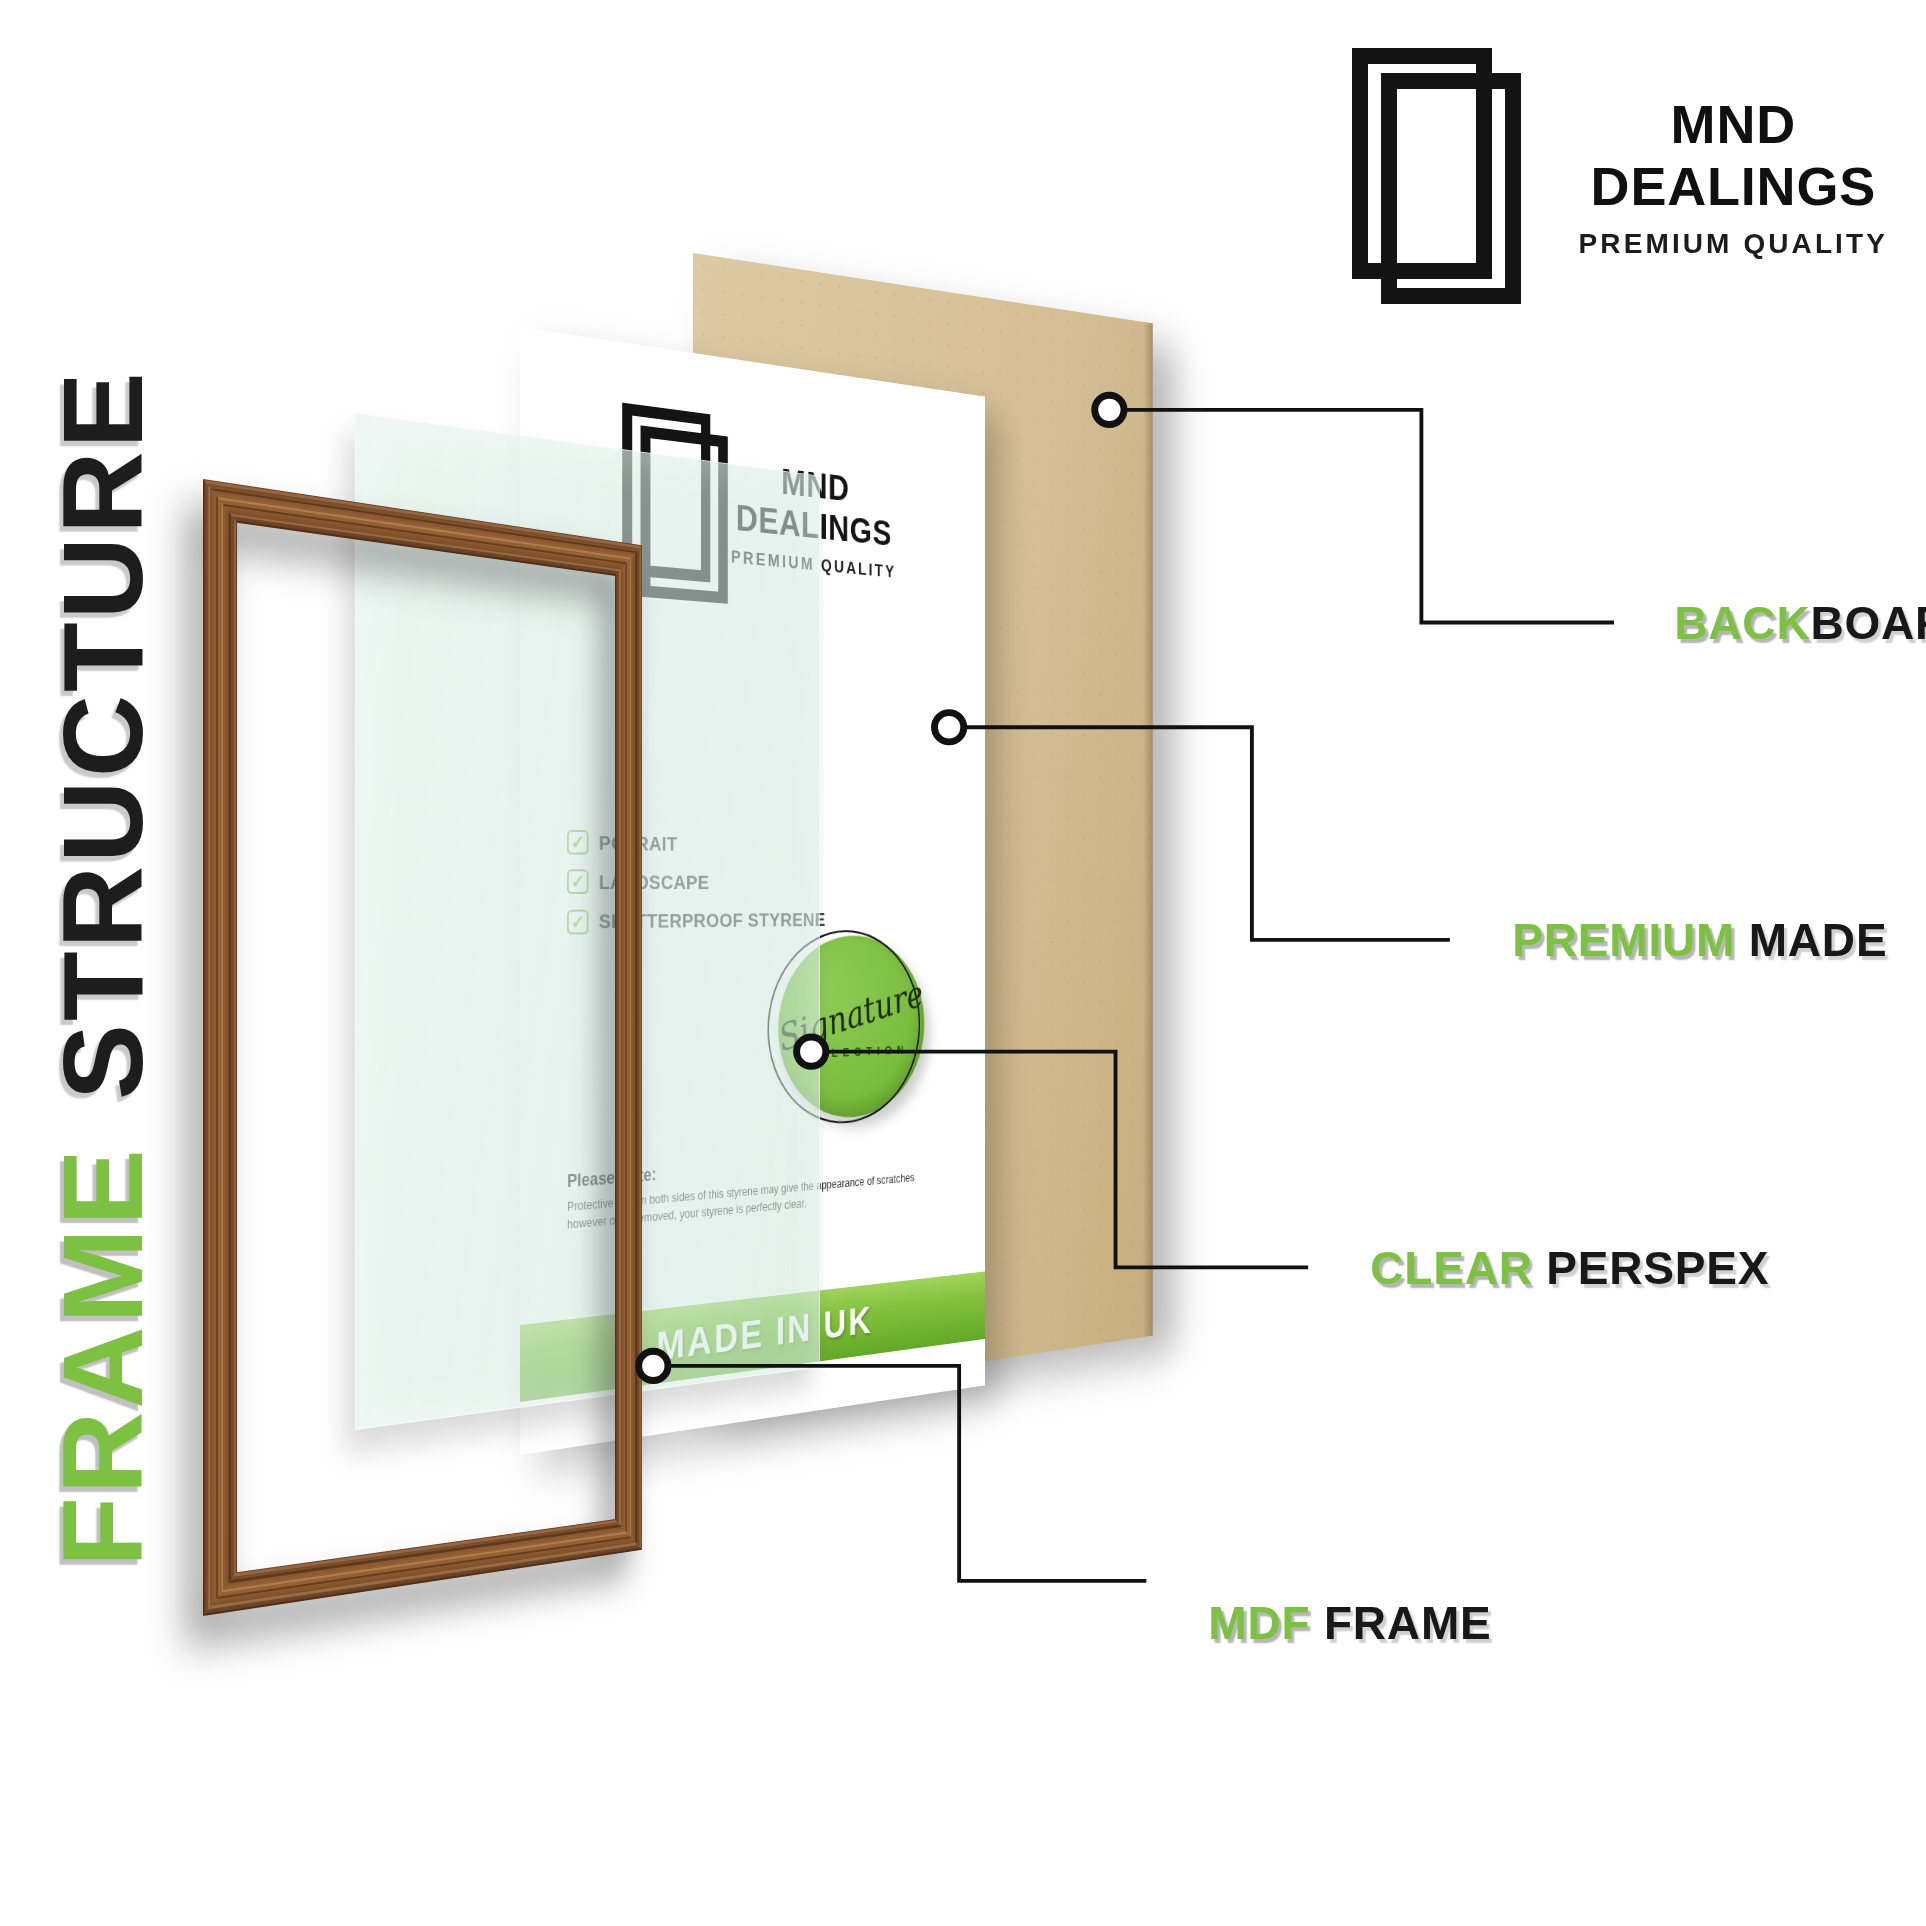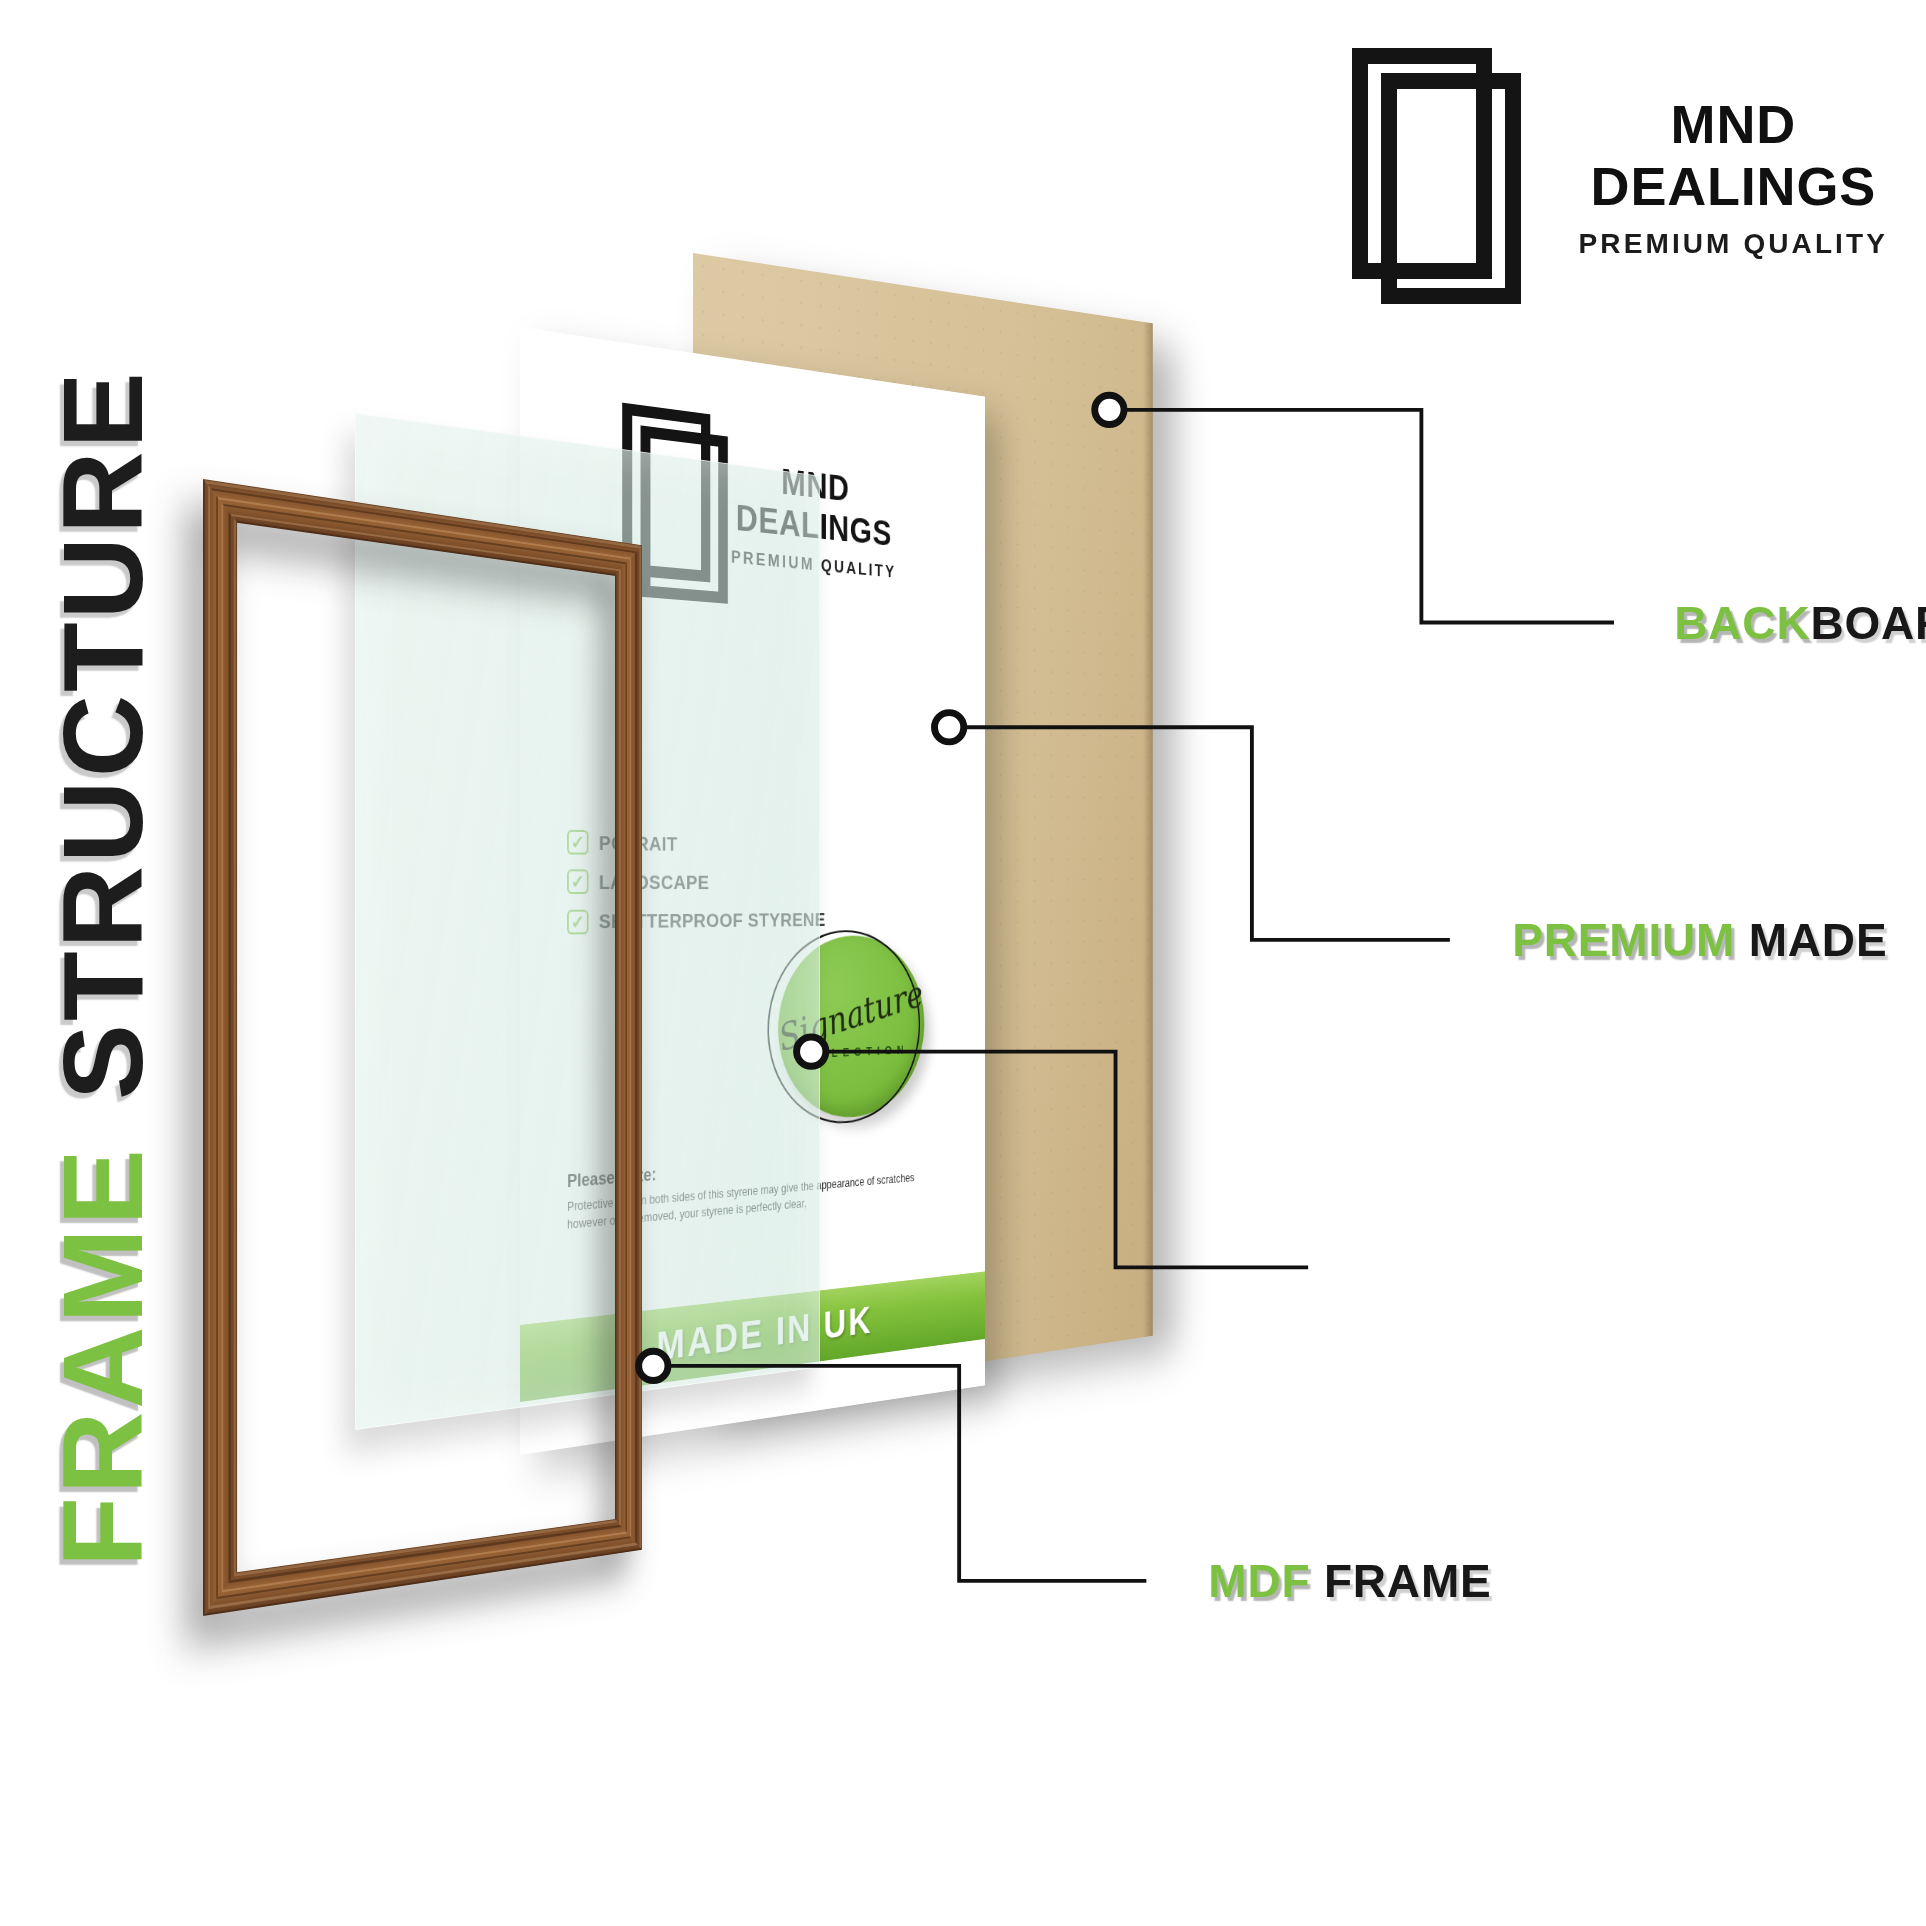--- a/index.html
+++ b/index.html
@@ -135,21 +135,21 @@
 
   
   .callout-svg { position: absolute; left: 0; top: 0; z-index: 7; pointer-events: none; }
   .callout-label { position: absolute; transform: translateY(-50%); white-space: pre;
                    font-size: 46px; font-weight: bold; letter-spacing: 0.8px; z-index: 8; }
   .cl-green { color: var(--accent, #7cc142); text-shadow: 3.1px 3.9px 1.5px rgba(120,120,120,0.55); }
   .cl-black { color: #181818; text-shadow: 3.1px 3.9px 1.5px rgba(150,150,150,0.45); }
   .lbl-backboard { left: 1620px; top: 623px; }
   .lbl-photo     { left: 1458px; top: 940px; }
   .lbl-perspex   { left: 1316px; top: 1268px; }
-  .lbl-frame     { left: 1154px; top: 1581px; }
+  .lbl-frame     { left: 1154px; top: 1623px; }
 </style>
 </head>
 <body>
 
 <div class="canvas">
 
   <div class="side-title">
     <span class="st-frame">FRAME</span><span class="st-structure">STRUCTURE</span>
   </div>
 
@@ -227,18 +227,21 @@
     <circle cx="1053" cy="1365" r="19" fill="#fff" stroke="#111" stroke-width="9"></circle>
     <circle cx="848" cy="1773" r="19" fill="#fff" stroke="#111" stroke-width="9"></circle>
   </svg>
 
   <div class="callout-label lbl-backboard">
     <span class="cl-green">BACK</span><span class="cl-black">BOARD</span>
   </div>
   <div class="callout-label lbl-photo">
     <span class="cl-green">PREMIUM</span><span class="cl-black"> MADE</span>
   </div>
+  <div class="callout-label lbl-perspex">
+    <span class="cl-green">CLEAR</span><span class="cl-black"> PERSPEX</span>
+  </div>
   <div class="callout-label lbl-frame">
     <span class="cl-green">MDF</span><span class="cl-black"> FRAME</span>
   </div>
 
 </div>
 
 
 </body></html>

